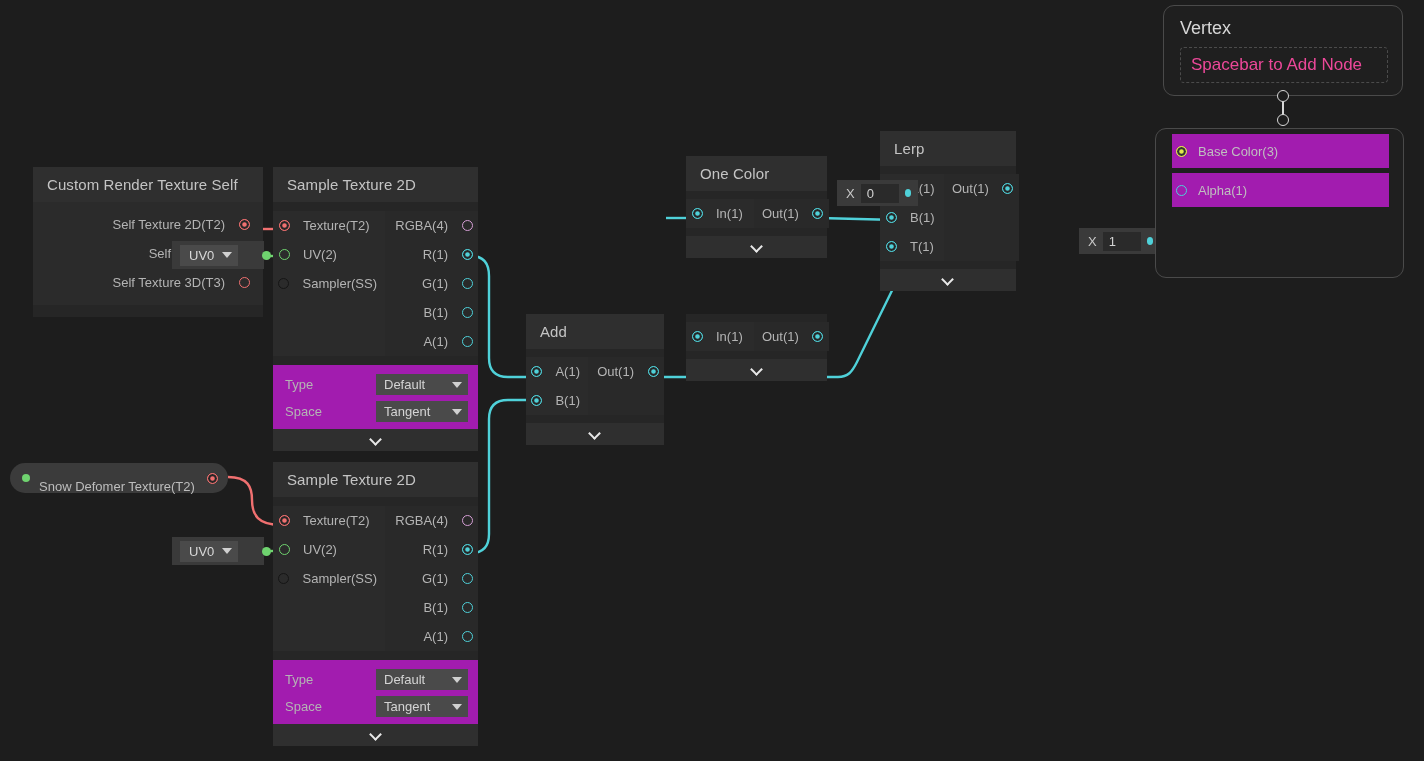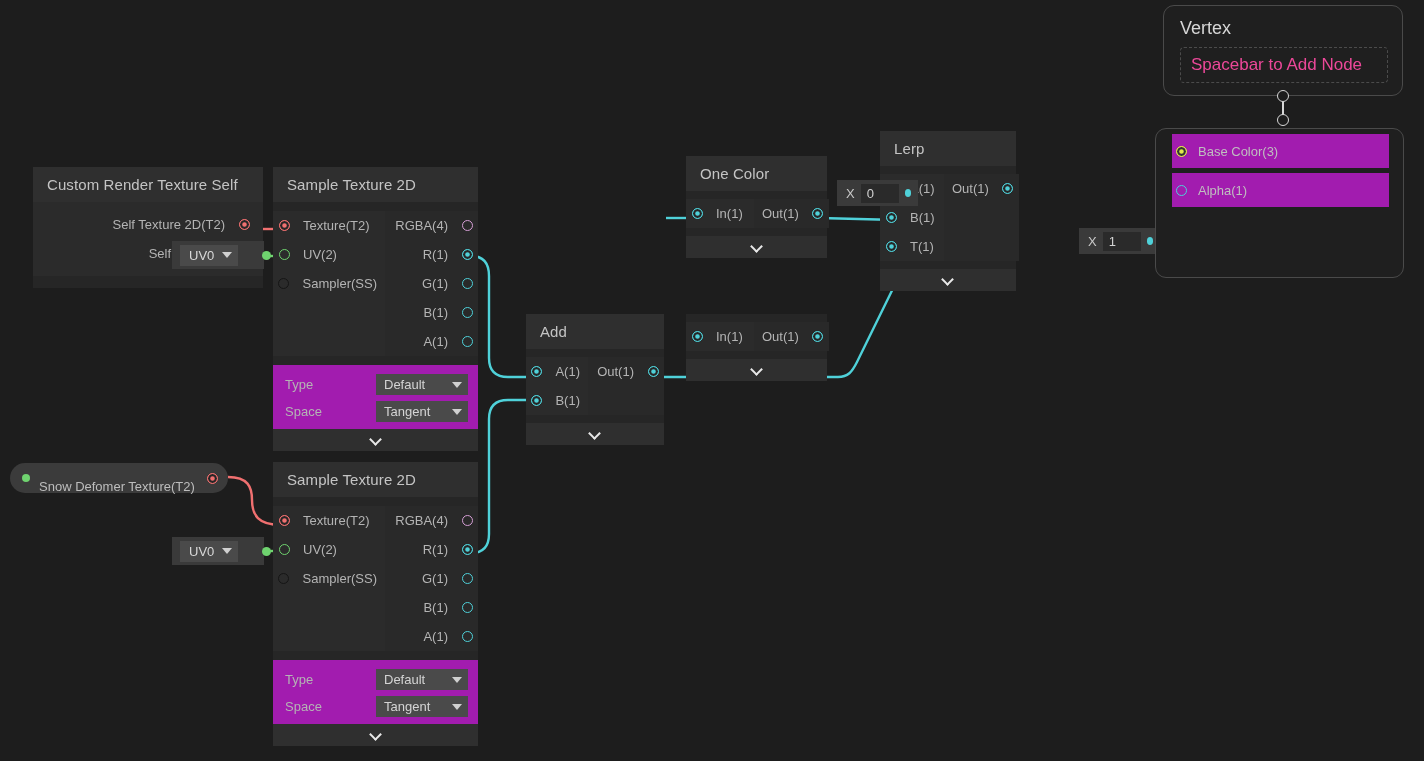--- a/index.html
+++ b/index.html
@@ -167,20 +167,26 @@
           <span class="dot-wrap">
               <i class="dot c-tex filled f1"></i>
             </span>
         </div>
         <div class="port-row out">
           <span class="port-label">Self Texture (</span>
           <span class="dot-wrap">
               <i class="dot c-tex"></i>
             </span>
         </div>
+        <div class="port-row out">
+          <span class="port-label">Self Texture 3D(T3)</span>
+          <span class="dot-wrap">
+              <i class="dot c-tex"></i>
+            </span>
+        </div>
       </div>
     </div>
     <div style="height:12px;background:#262626;"></div>
   </div>
 
   <div class="uv-float" style="left:172px; top:241px; width:92px;">
     <div class="uv-dd">
       <span>UV0</span>
       <span class="dd-caret"></span>
     </div>

